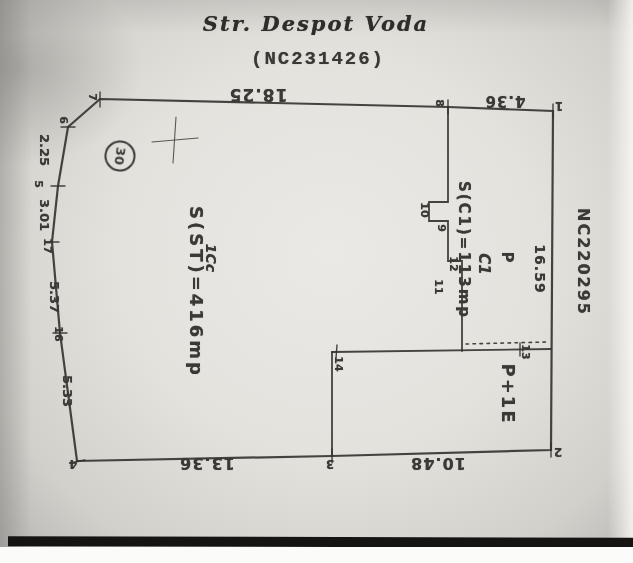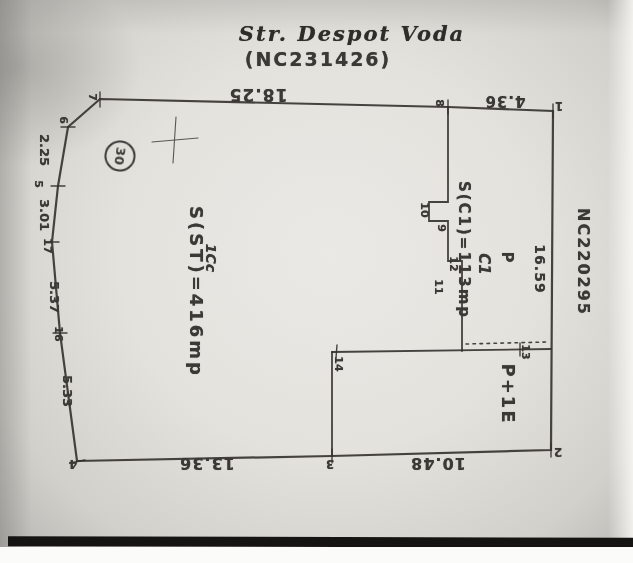--- a/index.html
+++ b/index.html
@@ -85,22 +85,22 @@
         <line x1="53" y1="333" x2="67" y2="333"></line>
         <line x1="45" y1="242" x2="59" y2="242"></line>
         <line x1="51" y1="186" x2="65" y2="186"></line>
         <line x1="61" y1="127" x2="75" y2="127"></line>
         <line x1="337" y1="345" x2="336" y2="358"></line>
         <line x1="520" y1="343" x2="520" y2="356"></line>
       </g>
     </g>
   </svg>
 
-  <div class="lbl title" style="left:316px;top:33px;font-size:21px;letter-spacing:2px;margin-left:36px;">Str. Despot Voda</div>
-  <div class="lbl" style="left:318px;top:59px;font-size:19px;letter-spacing:2px;">(NC231426)</div>
+  <div class="lbl title" style="left:316px;top:23px;font-size:21px;letter-spacing:2px;">Str. Despot Voda</div>
+  <div class="lbl" style="left:318px;top:59px;font-size:19px;letter-spacing:2px;font-family:Liberation Mono, monospace;">(NC231426)</div>
 
   <div class="lbl mono-num" style="left:258px;top:95px;font-size:17px;--r:180deg;">18.25</div>
   <div class="lbl" style="left:439px;top:103px;font-size:11px;--r:90deg;">8</div>
   <div class="lbl mono-num" style="left:505px;top:101px;font-size:15px;--r:180deg;">4.36</div>
   <div class="lbl" style="left:559px;top:106px;font-size:12px;--r:180deg;">1</div>
   <div class="lbl" style="left:92px;top:97px;font-size:11px;--r:90deg;">7</div>
 
   <div class="lbl" style="left:63px;top:120px;font-size:11px;--r:90deg;">6</div>
   <div class="lbl" style="left:44px;top:150px;font-size:13px;--r:90deg;">2.25</div>
   <div class="lbl" style="left:38px;top:184px;font-size:11px;--r:90deg;">5</div>

